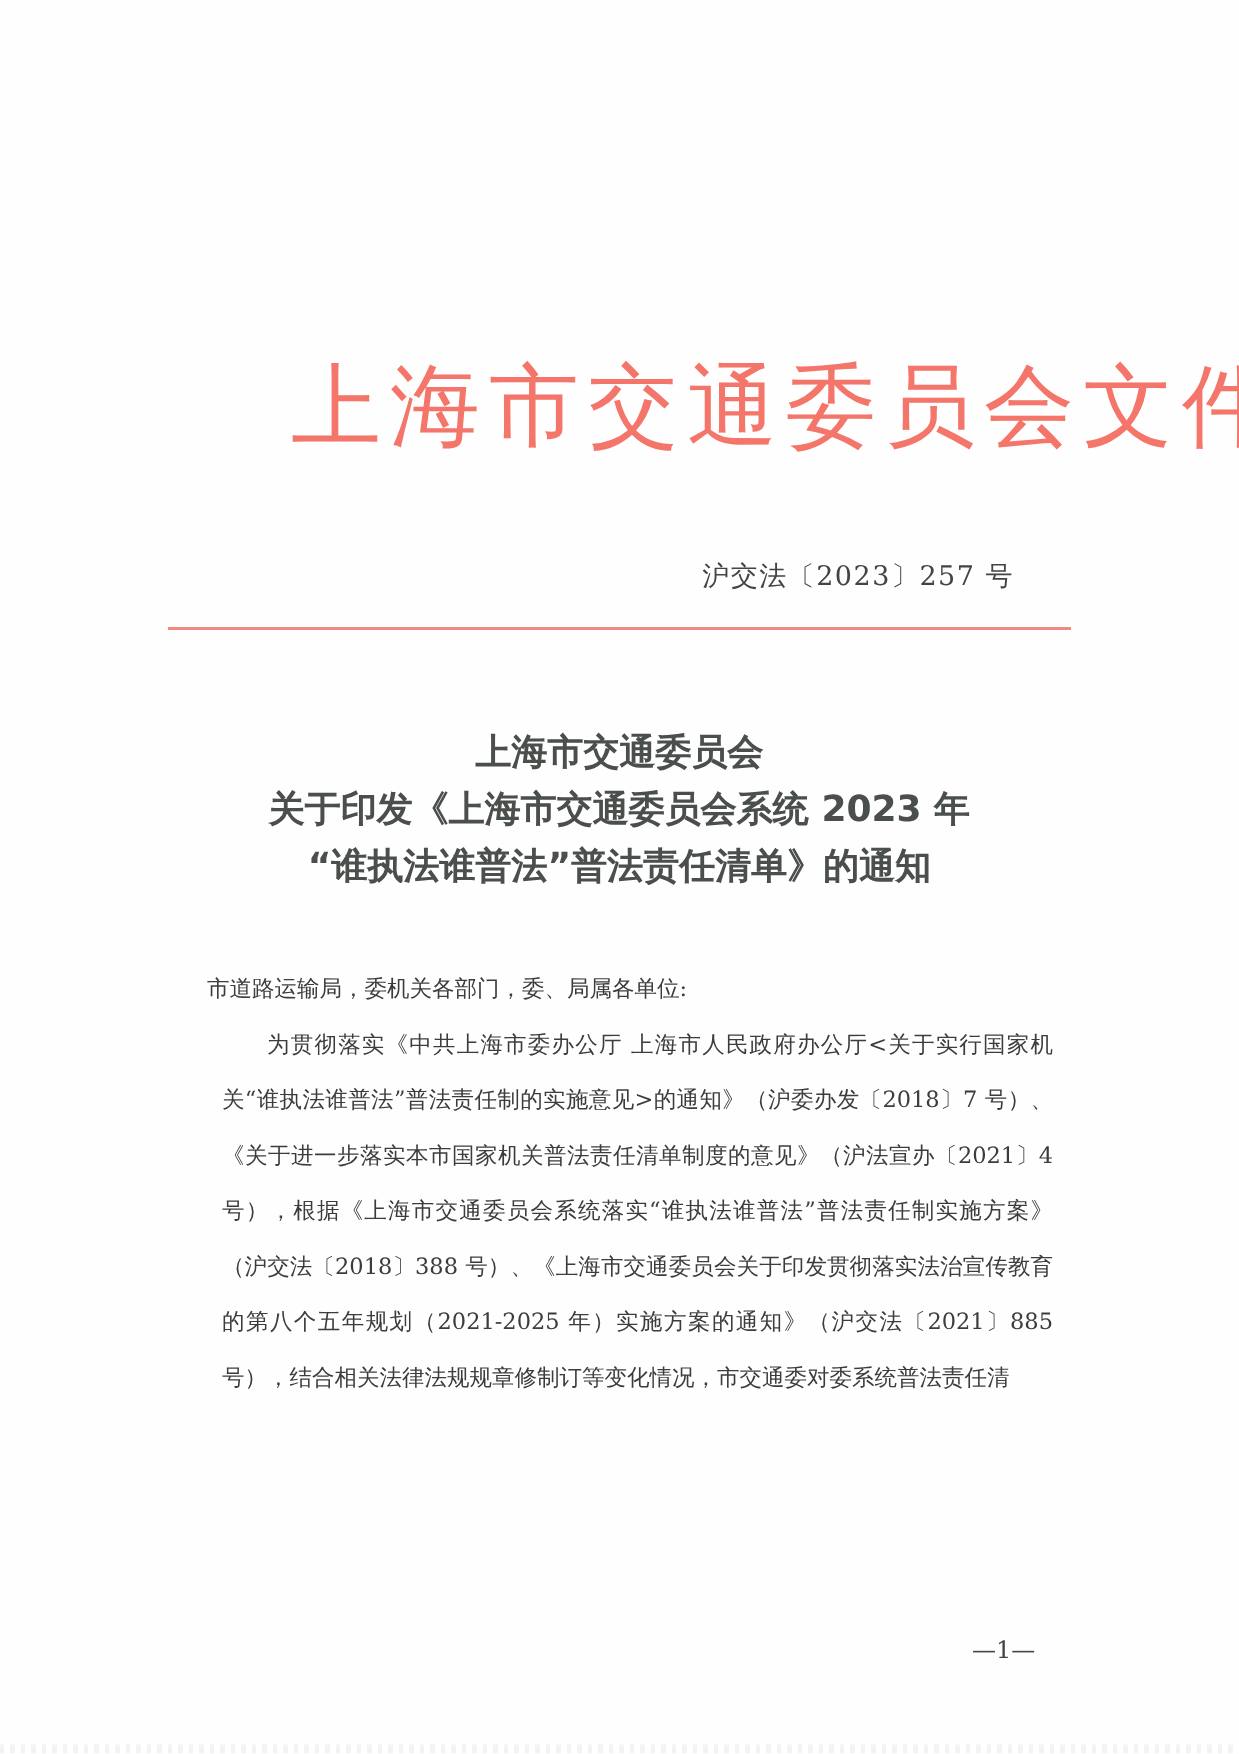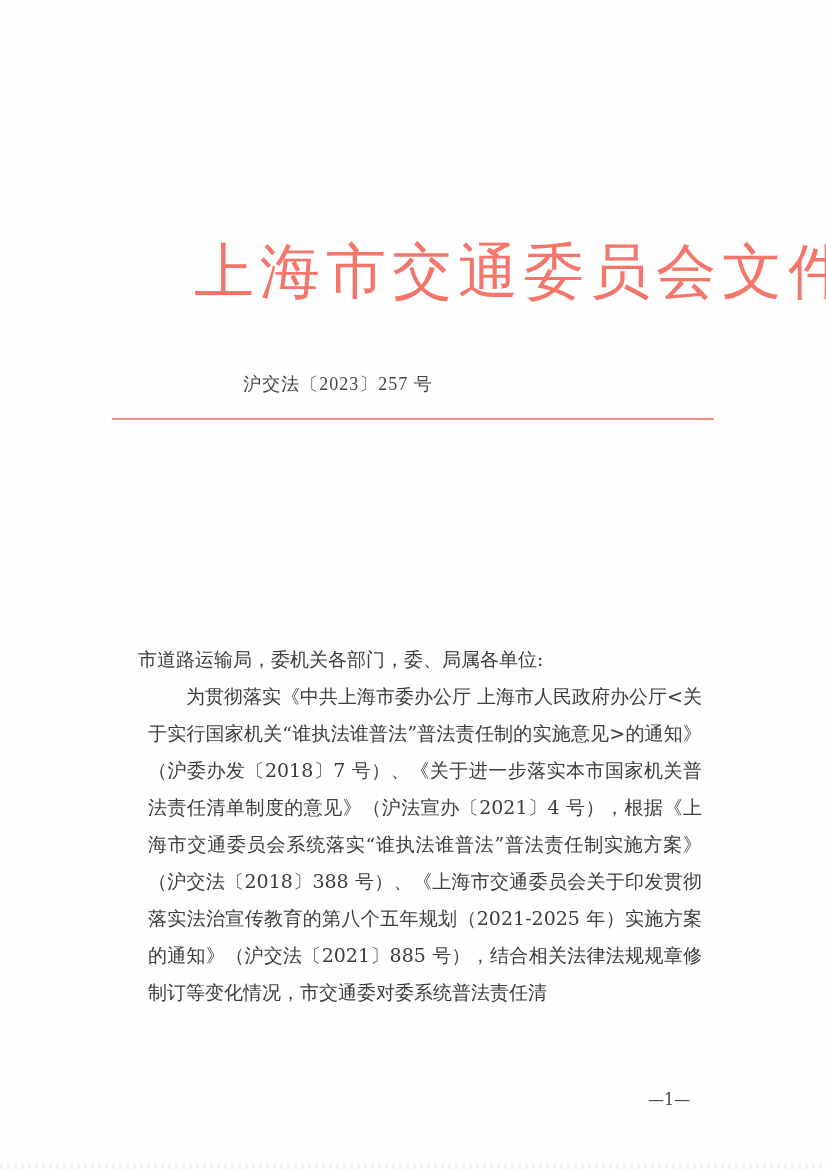--- a/index.html
+++ b/index.html
@@ -6,55 +6,60 @@
   body { width: 826px; height: 1169px; position: relative; overflow: hidden; font-family: "DejaVu Serif", "Liberation Serif", serif; color: #3a3a3a; }
   .page { position: absolute; inset: 0; background: #fefefe; }
   .doc-header {
     position: absolute; left: 0; width: 826px; top: 226px; text-align: right;
     font-family: "DejaVu Serif", "Liberation Serif", serif;
     font-size: 60px; letter-spacing: 6px; color: #f4756a; font-weight: normal;
     line-height: 90px;
     padding-left: 28px;
   }
   .doc-number {
-    position: absolute; left: 0; width: 676px; top: 372px; text-align: center;
-    font-size: 18px; color: #444; letter-spacing: 1px; font-family: Liberation Serif, serif;
+    position: absolute; left: 0; width: 676px; top: 372px; text-align: right;
+    font-size: 18px; color: #444; letter-spacing: 1px;
   }
   .red-rule {
     position: absolute; left: 112px; width: 602px; top: 418px; height: 2px;
     background: #f08a80;
   }
   .title-block {
     position: absolute; left: 0; width: 826px; top: 482px; text-align: center;
     font-family: "DejaVu Sans", "Liberation Sans", sans-serif;
     font-weight: bold; font-size: 24px; line-height: 38px; color: #4a4f4c;
   }
   .body-text {
     position: absolute; left: 138px; width: 564px; top: 641px;
-    font-size: 19px; line-height: 37px; color: #3c3c3c;
+    font-size: 15px; line-height: 37px; color: #3c3c3c;
     text-align: justify;
   }
   .salutation { display: block; }
   .para { display: block; text-indent: 2em; margin-left: 10px; }
   .page-number {
     position: absolute; left: 648px; top: 1090px; font-size: 16px; color: #444;
   }
   .scan-edge {
     position: absolute; left: 0; width: 826px; top: 1163px; height: 6px;
     background: repeating-linear-gradient(90deg, #f3f3f3 0 3px, #ffffff 3px 7px);
   }
 </style>
 </head>
 <body>
 
 <div class="page">
   <div class="doc-header">上海市交通委员会文件</div>
   <div class="doc-number">沪交法〔2023〕257 号</div>
   <div class="red-rule"></div>
 
+  <div class="title-block">
+    <div>上海市交通委员会</div>
+    <div>关于印发《上海市交通委员会系统 2023 年</div>
+    <div>“谁执法谁普法”普法责任清单》的通知</div>
+  </div>
 
   <div class="body-text">
     <span class="salutation">市道路运输局，委机关各部门，委、局属各单位:</span>
     <span class="para">为贯彻落实《中共上海市委办公厅 上海市人民政府办公厅&lt;关于实行国家机关“谁执法谁普法”普法责任制的实施意见&gt;的通知》（沪委办发〔2018〕7 号）、《关于进一步落实本市国家机关普法责任清单制度的意见》（沪法宣办〔2021〕4 号），根据《上海市交通委员会系统落实“谁执法谁普法”普法责任制实施方案》（沪交法〔2018〕388 号）、《上海市交通委员会关于印发贯彻落实法治宣传教育的第八个五年规划（2021-2025 年）实施方案的通知》（沪交法〔2021〕885 号），结合相关法律法规规章修制订等变化情况，市交通委对委系统普法责任清</span>
   </div>
 
   <div class="page-number">—1—</div>
   <div class="scan-edge"></div>
 </div>
 

